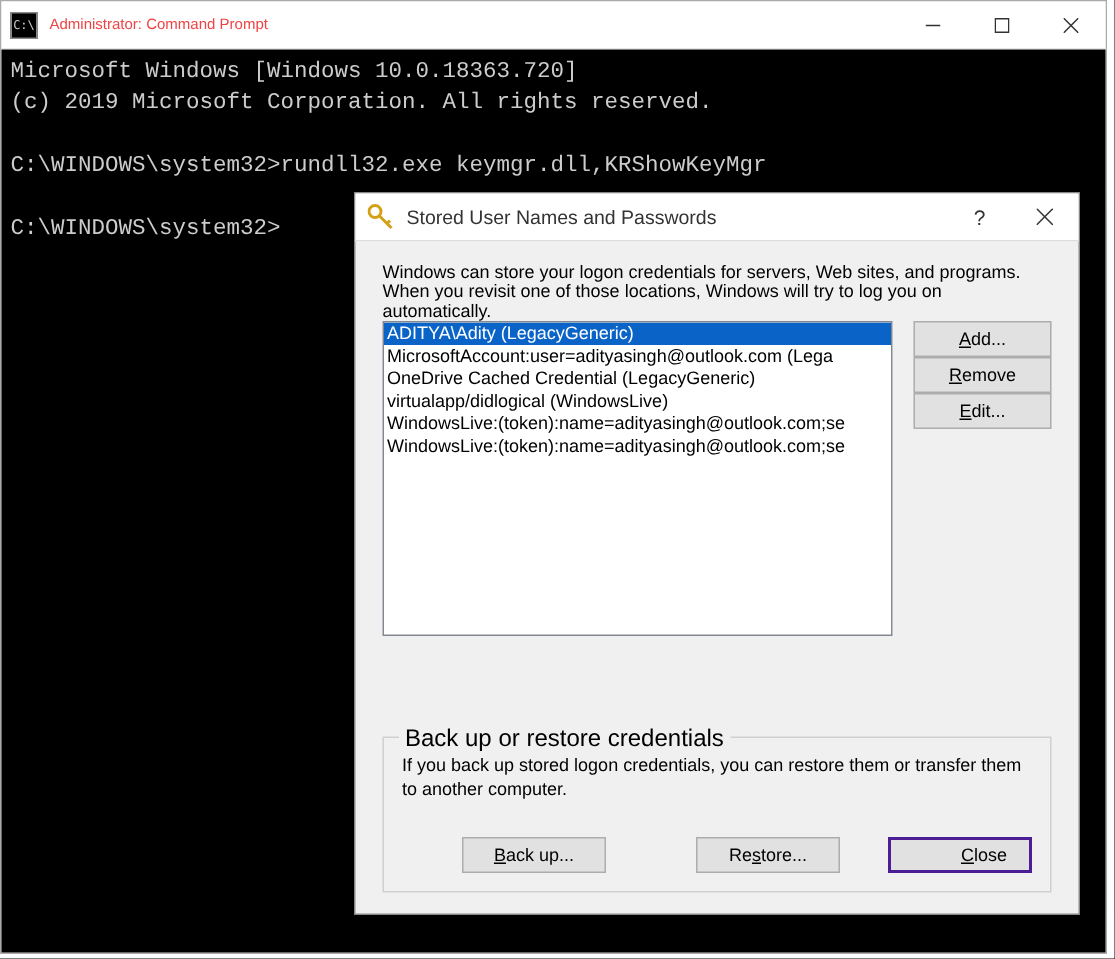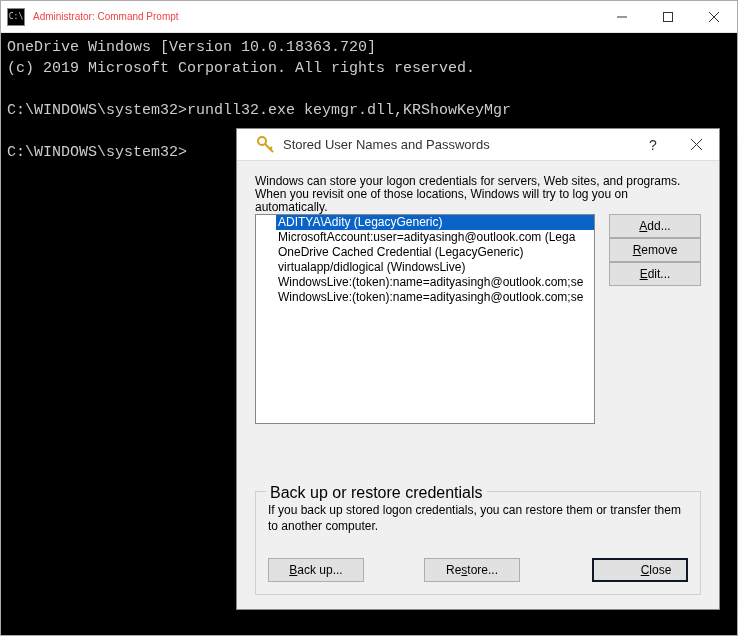--- a/index.html
+++ b/index.html
@@ -50,21 +50,21 @@
     left: 236px; top: 128px;
     width: 484px; height: 482px;
     background: #f0f0f0;
     border: 1px solid #888;
     display: flex; flex-direction: column;
     box-shadow: 4px 4px 16px rgba(0,0,0,0.4);
   }
   .dlg-title {
     height: 32px; background: #fff;
     display: flex; align-items: center;
-    padding-left: 20px;
+    padding-left: 8px;
     border-bottom: 1px solid #ddd;
   }
   .dlg-title .keyicon {
     width: 18px; height: 18px; margin-right: 8px;
     display: flex; align-items: center; justify-content: center;
   }
   .dlg-title .dtxt { font-size: 13px; color: #333; flex: 1; }
   .dlg-title .help {
     width: 40px; text-align: center; color: #333; font-size: 14px;
   }
@@ -74,48 +74,49 @@
   .dlg-body {
     flex: 1; padding: 14px 18px 14px 18px;
     display: flex; flex-direction: column;
     color: #000; font-size: 12px;
   }
   .desc { line-height: 13px; }
   .mid { display: flex; gap: 14px; flex: 1; }
   .listbox {
     flex: 1; background: #fff; border: 1px solid #828790;
     height: 210px; overflow: hidden;
-    font-size: 12px; line-height: 15px; padding-left: 20px;
+    font-size: 12px; line-height: 15px;
   }
   .listbox .item { padding: 0 2px; white-space: nowrap; overflow: hidden; }
   .listbox .item.selected { background: #0a64c8; color: #fff; }
   .btncol { display: flex; flex-direction: column; width: 92px; }
   .wbtn {
     height: 24px; background: #e1e1e1;
     border: 1px solid #adadad;
     font-size: 12px; text-align: center;
     display: flex; align-items: center; justify-content: center;
     cursor: default;
   }
-  .wbtn.primary { border: 2px solid #0f172a; padding-left: 32px; }
+  .wbtn.primary { border: 2px solid #4c1d95; padding-left: 32px; }
   .groupbox {
     border: 1px solid #d0d0d0;
     padding: 10px 12px 12px 12px;
     margin-top: 8px;
     position: relative;
   }
   .groupbox .legend {
     position: absolute; top: -8px; left: 10px;
     background: #f0f0f0; padding: 0 4px;
     font-size: 16px;
   }
   .groupbox .gdesc { line-height: 16px; margin-bottom: 18px; }
   .footer {
     display: flex; justify-content: space-between; align-items: flex-end;
     padding-top: 6px;
+    margin-left: 40px;
   }
   .footer .left { display: flex; gap: 60px; }
   .footer .wbtn { width: 96px; }
   .ul { text-decoration: underline; }
 </style>
 </head>
 <body>
 
 <div class="window">
   <div class="titlebar">
@@ -133,21 +134,21 @@
           </svg>
       </div>
       <div class="winbtn">
         <svg width="10" height="10">
             <line x1="0" y1="0" x2="10" y2="10" stroke="#333" stroke-width="1"></line>
             <line x1="10" y1="0" x2="0" y2="10" stroke="#333" stroke-width="1"></line>
           </svg>
       </div>
     </div>
   </div>
-  <div class="terminal"><span>OneDrive Windows [Version 10.0.18363.720]</span>
+  <div class="terminal"><span>Microsoft Windows [Windows 10.0.18363.720]</span>
 <span>(c) 2019 Microsoft Corporation. All rights reserved.</span>
 
 <span>C:\WINDOWS\system32&gt;rundll32.exe keymgr.dll,KRShowKeyMgr</span>
 
 <span>C:\WINDOWS\system32&gt;</span></div>
 </div>
 
 <div class="dialog">
   <div class="dlg-title">
     <div class="keyicon">

